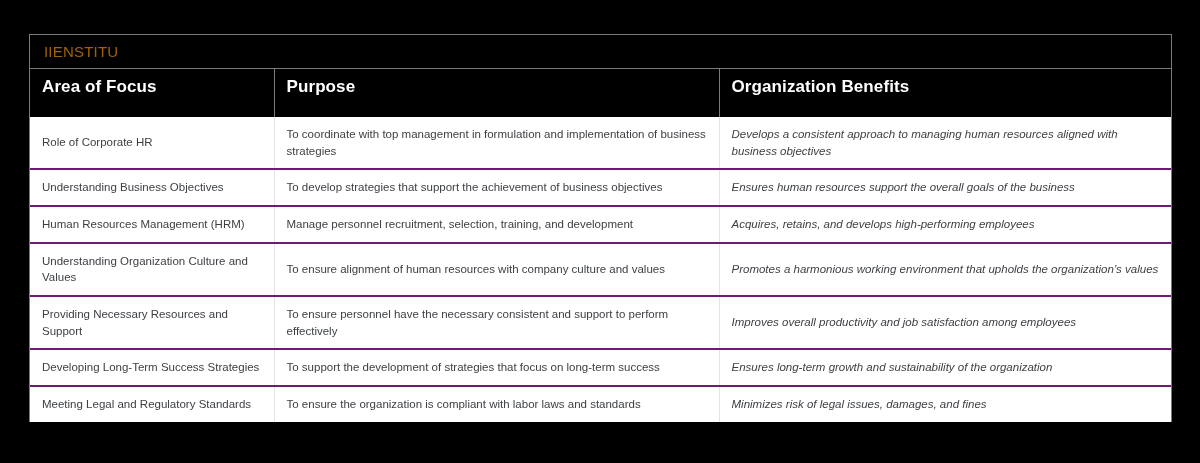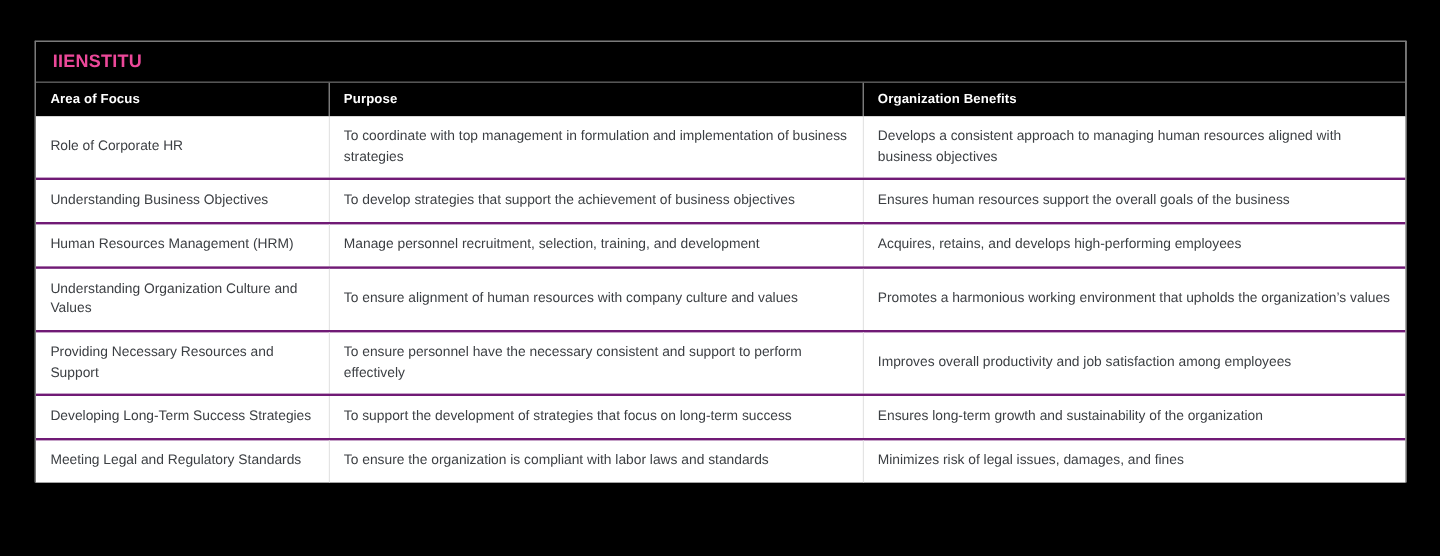--- a/index.html
+++ b/index.html
@@ -37,58 +37,58 @@
   
   .brand-band {
     background: #000000;
     border-bottom: 1px solid #7a7a7a;
     height: 34px;
     display: flex;
     align-items: center;
     padding: 0 0 0 14px;
   }
   .brand-title {
-    color: #ec4899;
+    color: #a16207;
     font-size: 15px;
-    font-weight: bold;
+    font-weight: normal;
     letter-spacing: 0.2px;
     line-height: 1;
   }
 
   
   table.data {
     width: 100%;
     border-collapse: collapse;
     table-layout: fixed;
   }
 
   table.data thead th {
     background: #000000;
     color: #ffffff;
-    font-size: 11px;
+    font-size: 17px;
     font-weight: bold;
     text-align: left;
-    padding: 8px 10px 8px 12px;
+    padding: 8px 10px 20px 12px;
     vertical-align: middle;
     border-right: 1px solid #7a7a7a;
     letter-spacing: 0.1px;
   }
   table.data thead th:last-child { border-right: none; }
 
   table.data tbody td {
     font-size: 11.5px;
     color: #3c3f43;
     padding: 9px 12px 9px 12px;
     vertical-align: middle;
     line-height: 1.45;
     border-top: 2px solid #701a75;
     border-right: 1px solid #e4e4e4;
     background: #ffffff;
   }
-  table.data tbody td:last-child { border-right: none; }
+  table.data tbody td:last-child { border-right: none; font-style: italic; }
   table.data tbody tr:first-child td { border-top: none; }
 
   .col-a { width: 244px; }
   .col-b { width: 445px; }
   .col-c { width: auto; }
 </style>
 </head>
 <body>
 
 <div class="page">

